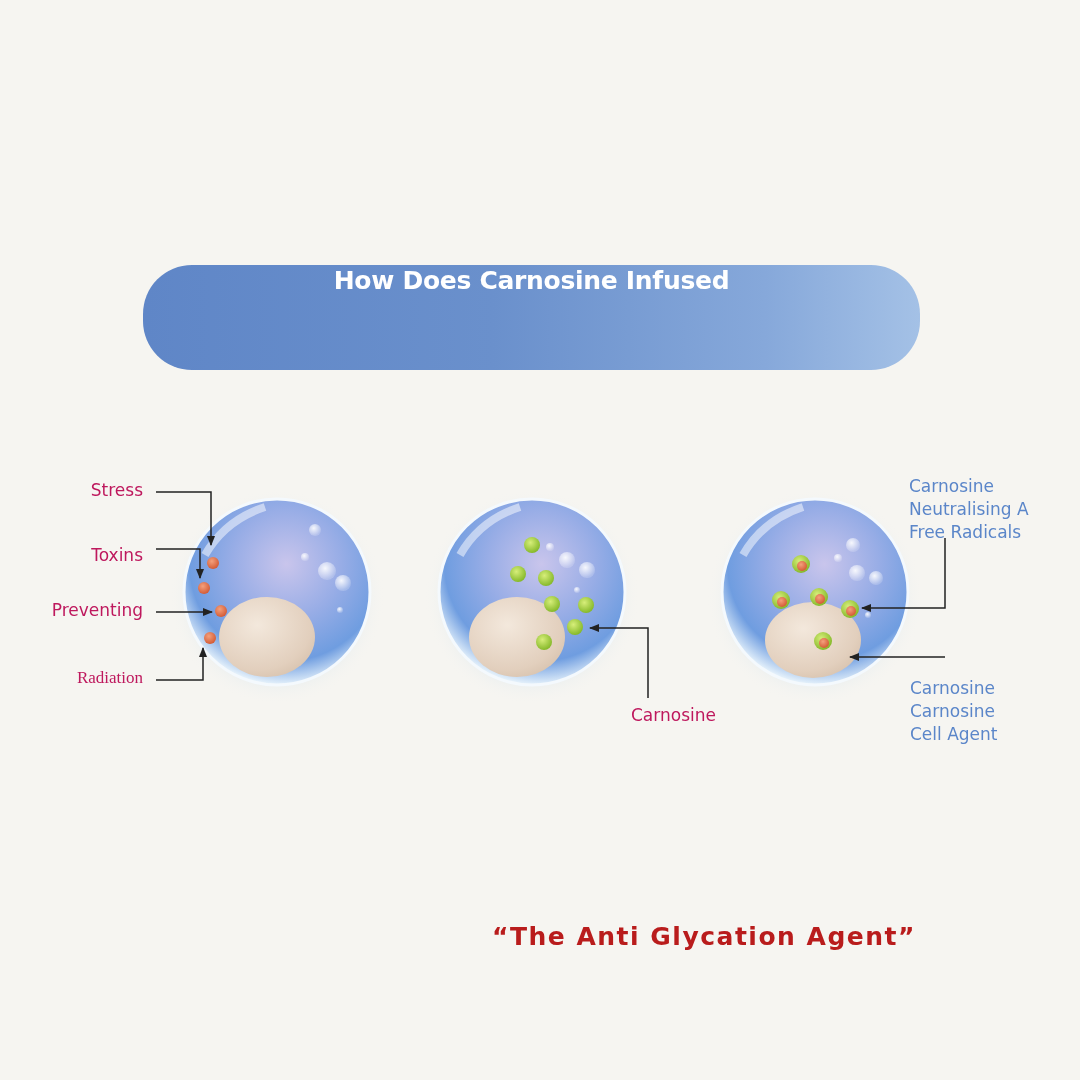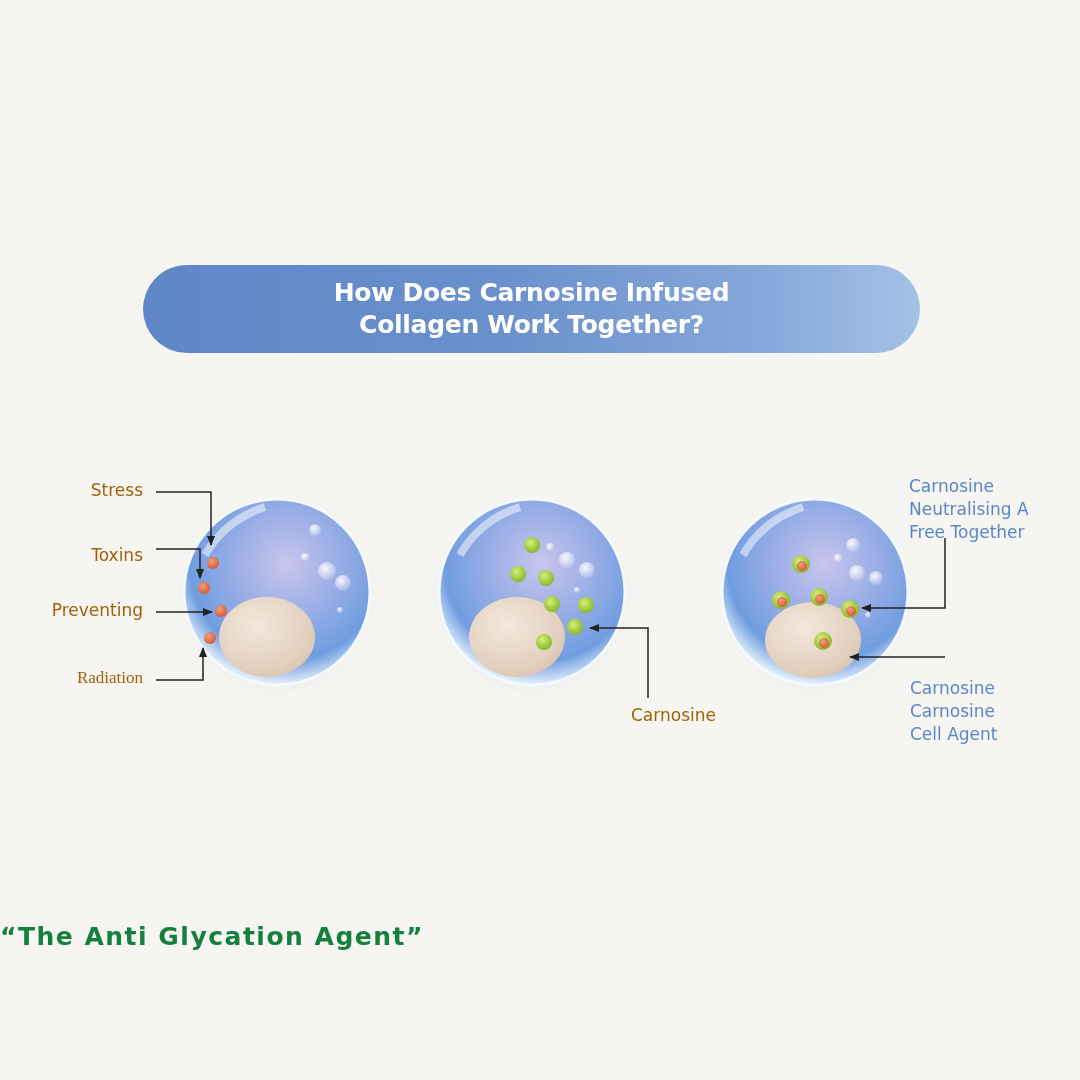--- a/index.html
+++ b/index.html
@@ -2,49 +2,48 @@
 <html><head>
 <meta charset="utf-8">
 <style>
   html, body { margin: 0; padding: 0; }
   body {
     width: 1080px; height: 1080px; position: relative; overflow: hidden;
     background: #f6f5f1;
     font-family: "Liberation Sans", "DejaVu Sans", sans-serif;
   }
   .banner {
-    position: absolute; left: 143px; top: 265px; width: 777px; height: 88px;
+    position: absolute; left: 143px; top: 265px; width: 777px; height: 105px;
     border-radius: 49px;
     background: linear-gradient(90deg, #5f86c7 0%, #6a90cc 45%, #86a8da 80%, #a4c1e6 100%);
-    display: flex; flex-direction: column; align-items: center; justify-content: center;
+    display: flex; flex-direction: column; align-items: center; justify-content: space-between;
   }
   .banner span {
     color: #ffffff; font-weight: bold; font-size: 25px; line-height: 32px;
     font-family: "DejaVu Sans", sans-serif; letter-spacing: -0.3px;
   }
   .cell { position: absolute; }
   .cell svg { overflow: visible; }
   .label {
-    position: absolute; font-size: 17px; color: #a16207;
+    position: absolute; font-size: 17px; color: #be185d;
     font-family: "DejaVu Sans", sans-serif; white-space: nowrap;
   }
   .label.blue { color: #5b86c9; line-height: 23px; }
   .tagline {
-    position: absolute; left: 0; width: 916px; top: 922px; text-align: left;
-    font-size: 25px; font-weight: bold; color: #15803d; letter-spacing: 1.5px;
+    position: absolute; left: 0; width: 916px; top: 922px; text-align: right;
+    font-size: 25px; font-weight: bold; color: #b91c1c; letter-spacing: 1.5px;
     font-family: "DejaVu Sans", sans-serif;
   }
   svg.leaders { position: absolute; left: 0; top: 0; }
 </style>
 </head>
 <body>
 
 <div class="banner">
   <span>How Does Carnosine Infused</span>
-  <span>Collagen Work Together?</span>
 </div>
 
 <svg width="0" height="0" style="position:absolute">
   <defs>
     <radialGradient id="halo" cx="50%" cy="50%" r="50%">
       <stop offset="70%" stop-color="#dfe9ee" stop-opacity="0.9"></stop>
       <stop offset="100%" stop-color="#f6f5f1" stop-opacity="0"></stop>
     </radialGradient>
     <radialGradient id="cellfill" cx="55%" cy="35%" r="65%">
       <stop offset="0%" stop-color="#c9c5ec"></stop>
@@ -162,21 +161,21 @@
 <div class="label" style="right:937px;top:480px;">Stress</div>
 <div class="label" style="right:937px;top:537px;margin-top:8px;">Toxins</div>
 <div class="label" style="right:937px;top:600px;">Preventing</div>
 <div class="label" style="right:937px;top:668px;font-family:Liberation Serif, serif;">Radiation</div>
 
 <div class="label" style="left:631px;top:705px;">Carnosine</div>
 
 <div class="label blue" style="left:909px;top:475px;">
   <div>Carnosine</div>
   <div>Neutralising A</div>
-  <div>Free Together</div>
+  <div>Free Radicals</div>
 </div>
 <div class="label blue" style="left:910px;top:677px;">
   <div>Carnosine</div>
   <div>Carnosine</div>
   <div>Cell Agent</div>
 </div>
 
 <div class="tagline">“The Anti Glycation Agent”</div>
 
 </body></html>

